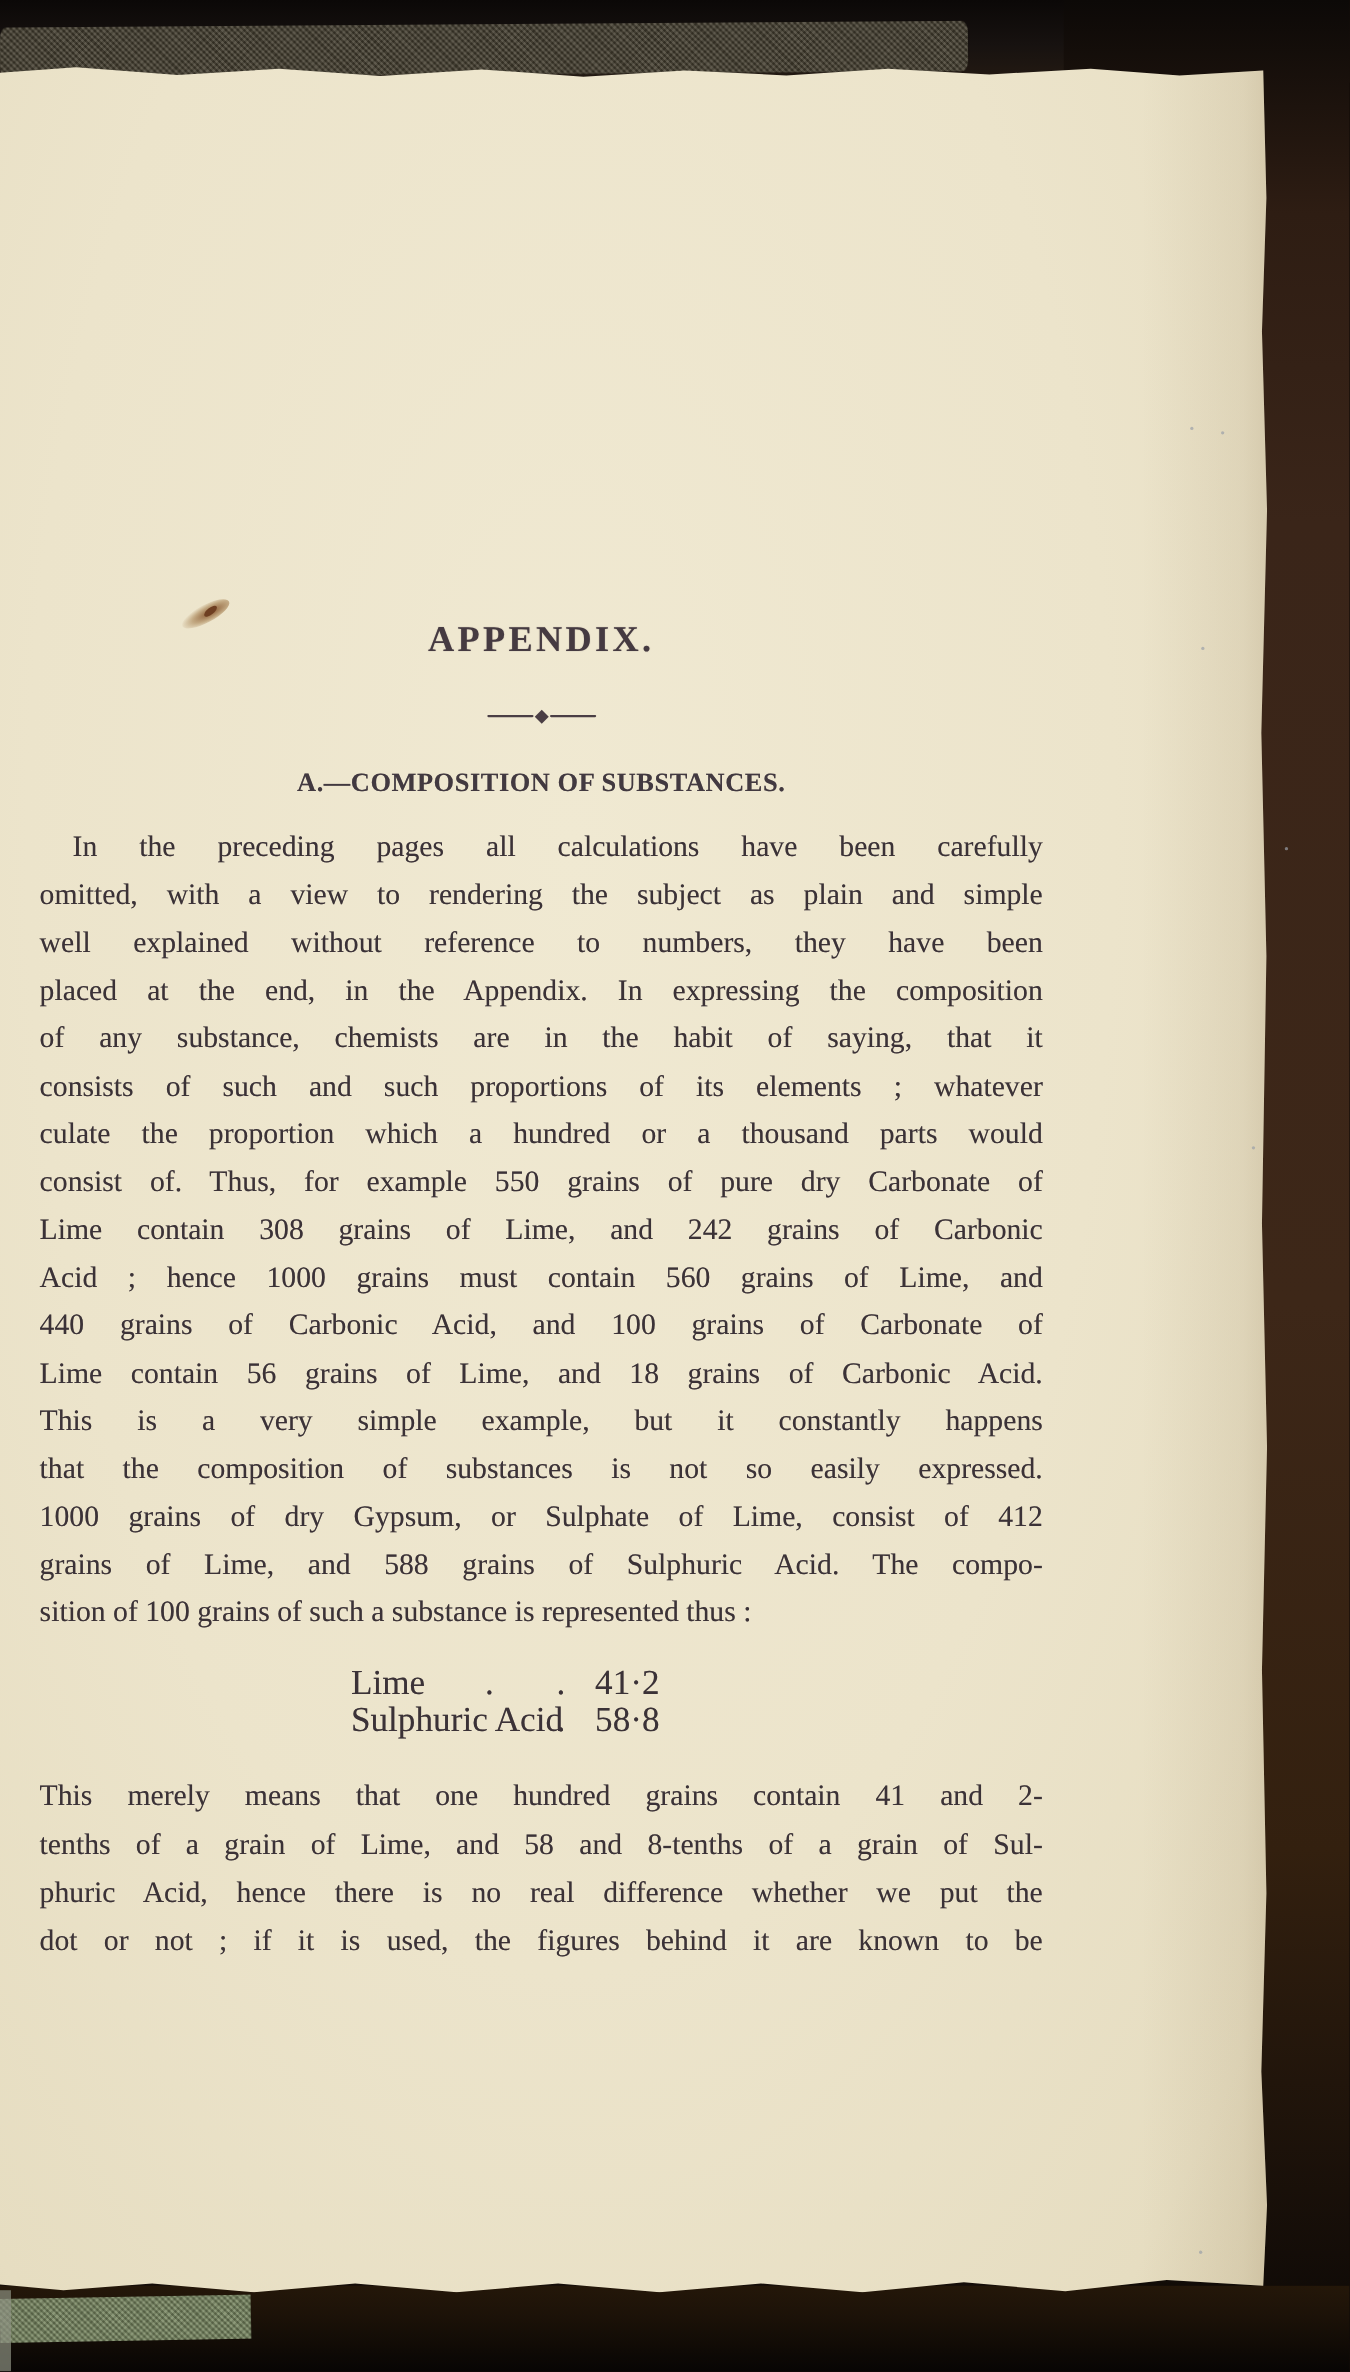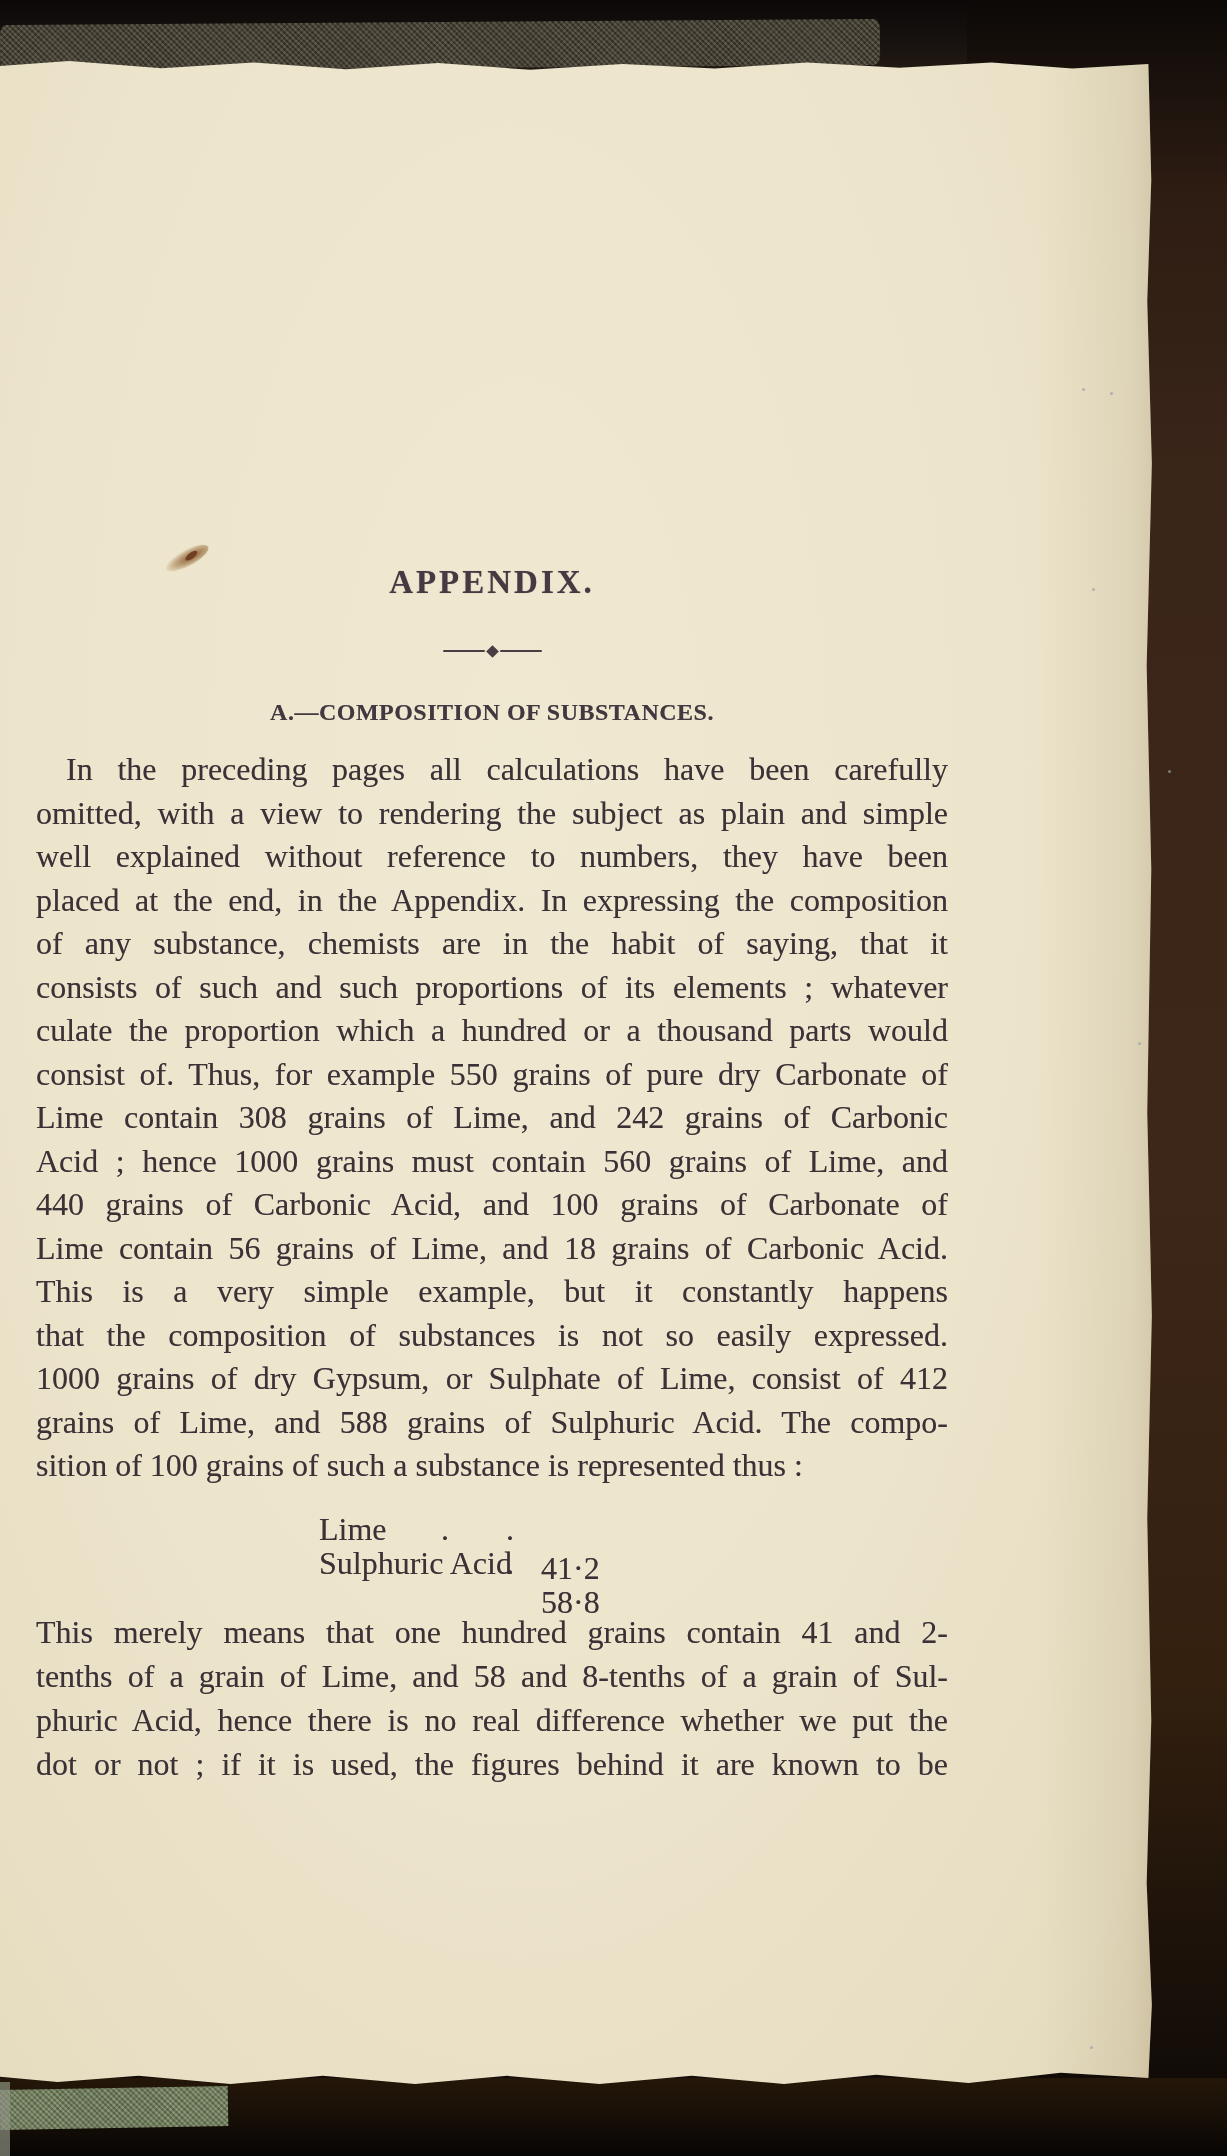--- a/index.html
+++ b/index.html
@@ -60,38 +60,38 @@
     text-shadow:0 0 1px rgba(70,55,62,.45);
   }
   .divider{margin-top:42px;display:flex;align-items:center;justify-content:center;gap:3px;height:16px;}
   .divider .seg{width:42px;height:2px;background:#4a3e44;border-radius:1px;}
   .divider .dia{width:9px;height:9px;background:#4a3e44;transform:rotate(45deg);}
   .heading{
     margin-top:40px;text-align:center;font-weight:700;
     font-size:24px;letter-spacing:.5px;color:#423940;
     text-shadow:0 0 .5px rgba(66,57,64,.5);
   }
-  .para{margin-top:22px;font-size:32px;}
+  .para{margin-top:22px;font-size:27px;}
   .tl{
     text-align:justify;text-align-last:justify;
     line-height:43.5px;height:43.5px;white-space:normal;
     text-shadow:0 0 .5px rgba(59,50,55,.45);
   }
   .tl.indent{text-indent:30px;}
   .tl.lastline{text-align-last:left;}
   .para2{margin-top:30px;}
   .para2 .tl{line-height:44px;height:44px;}
   
   .ctable{margin:24px 0 0 283px;font-size:32px;}
   .crow{position:relative;height:34px;line-height:34px;text-shadow:0 0 .5px rgba(59,50,55,.45);}
   .crow span{position:absolute;top:0;}
   .c-name{left:0;}
   .c-dot1{left:122px;}
   .c-dot2{left:187px;}
-  .c-val{left:222px;margin-top:39px;}
+  .c-val{left:222px;}
 </style>
 </head>
 <body>
 
 <div id="scan">
   <div class="bg-top"></div>
   <div class="bg-right"></div>
   <div class="bg-bottom"></div>
   <div class="cloth cloth-top"></div>
   <div class="cloth cloth-bottom"></div>

